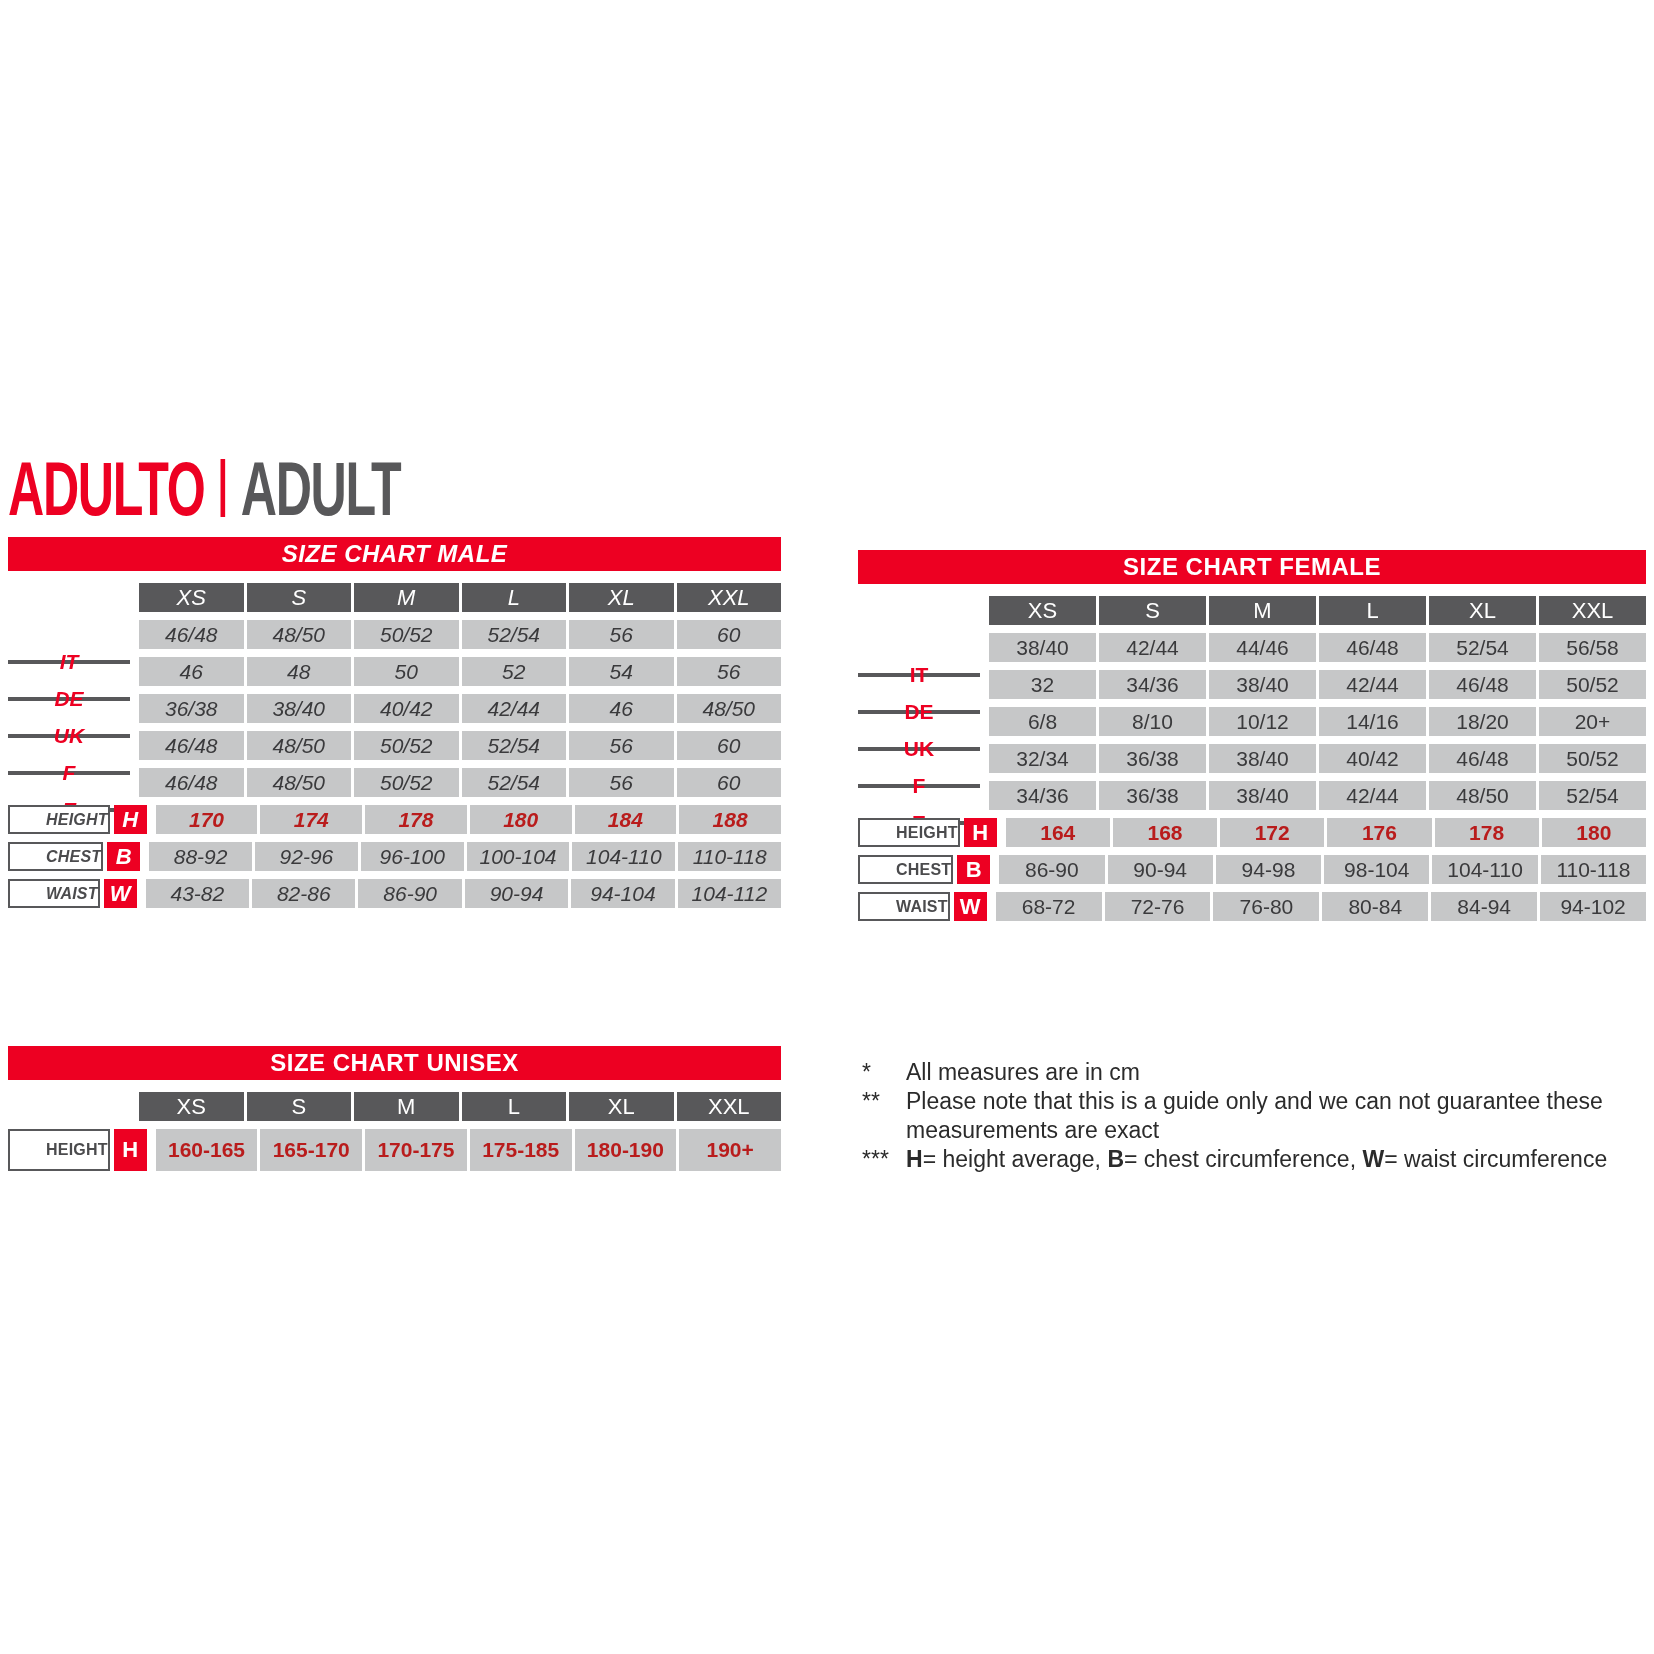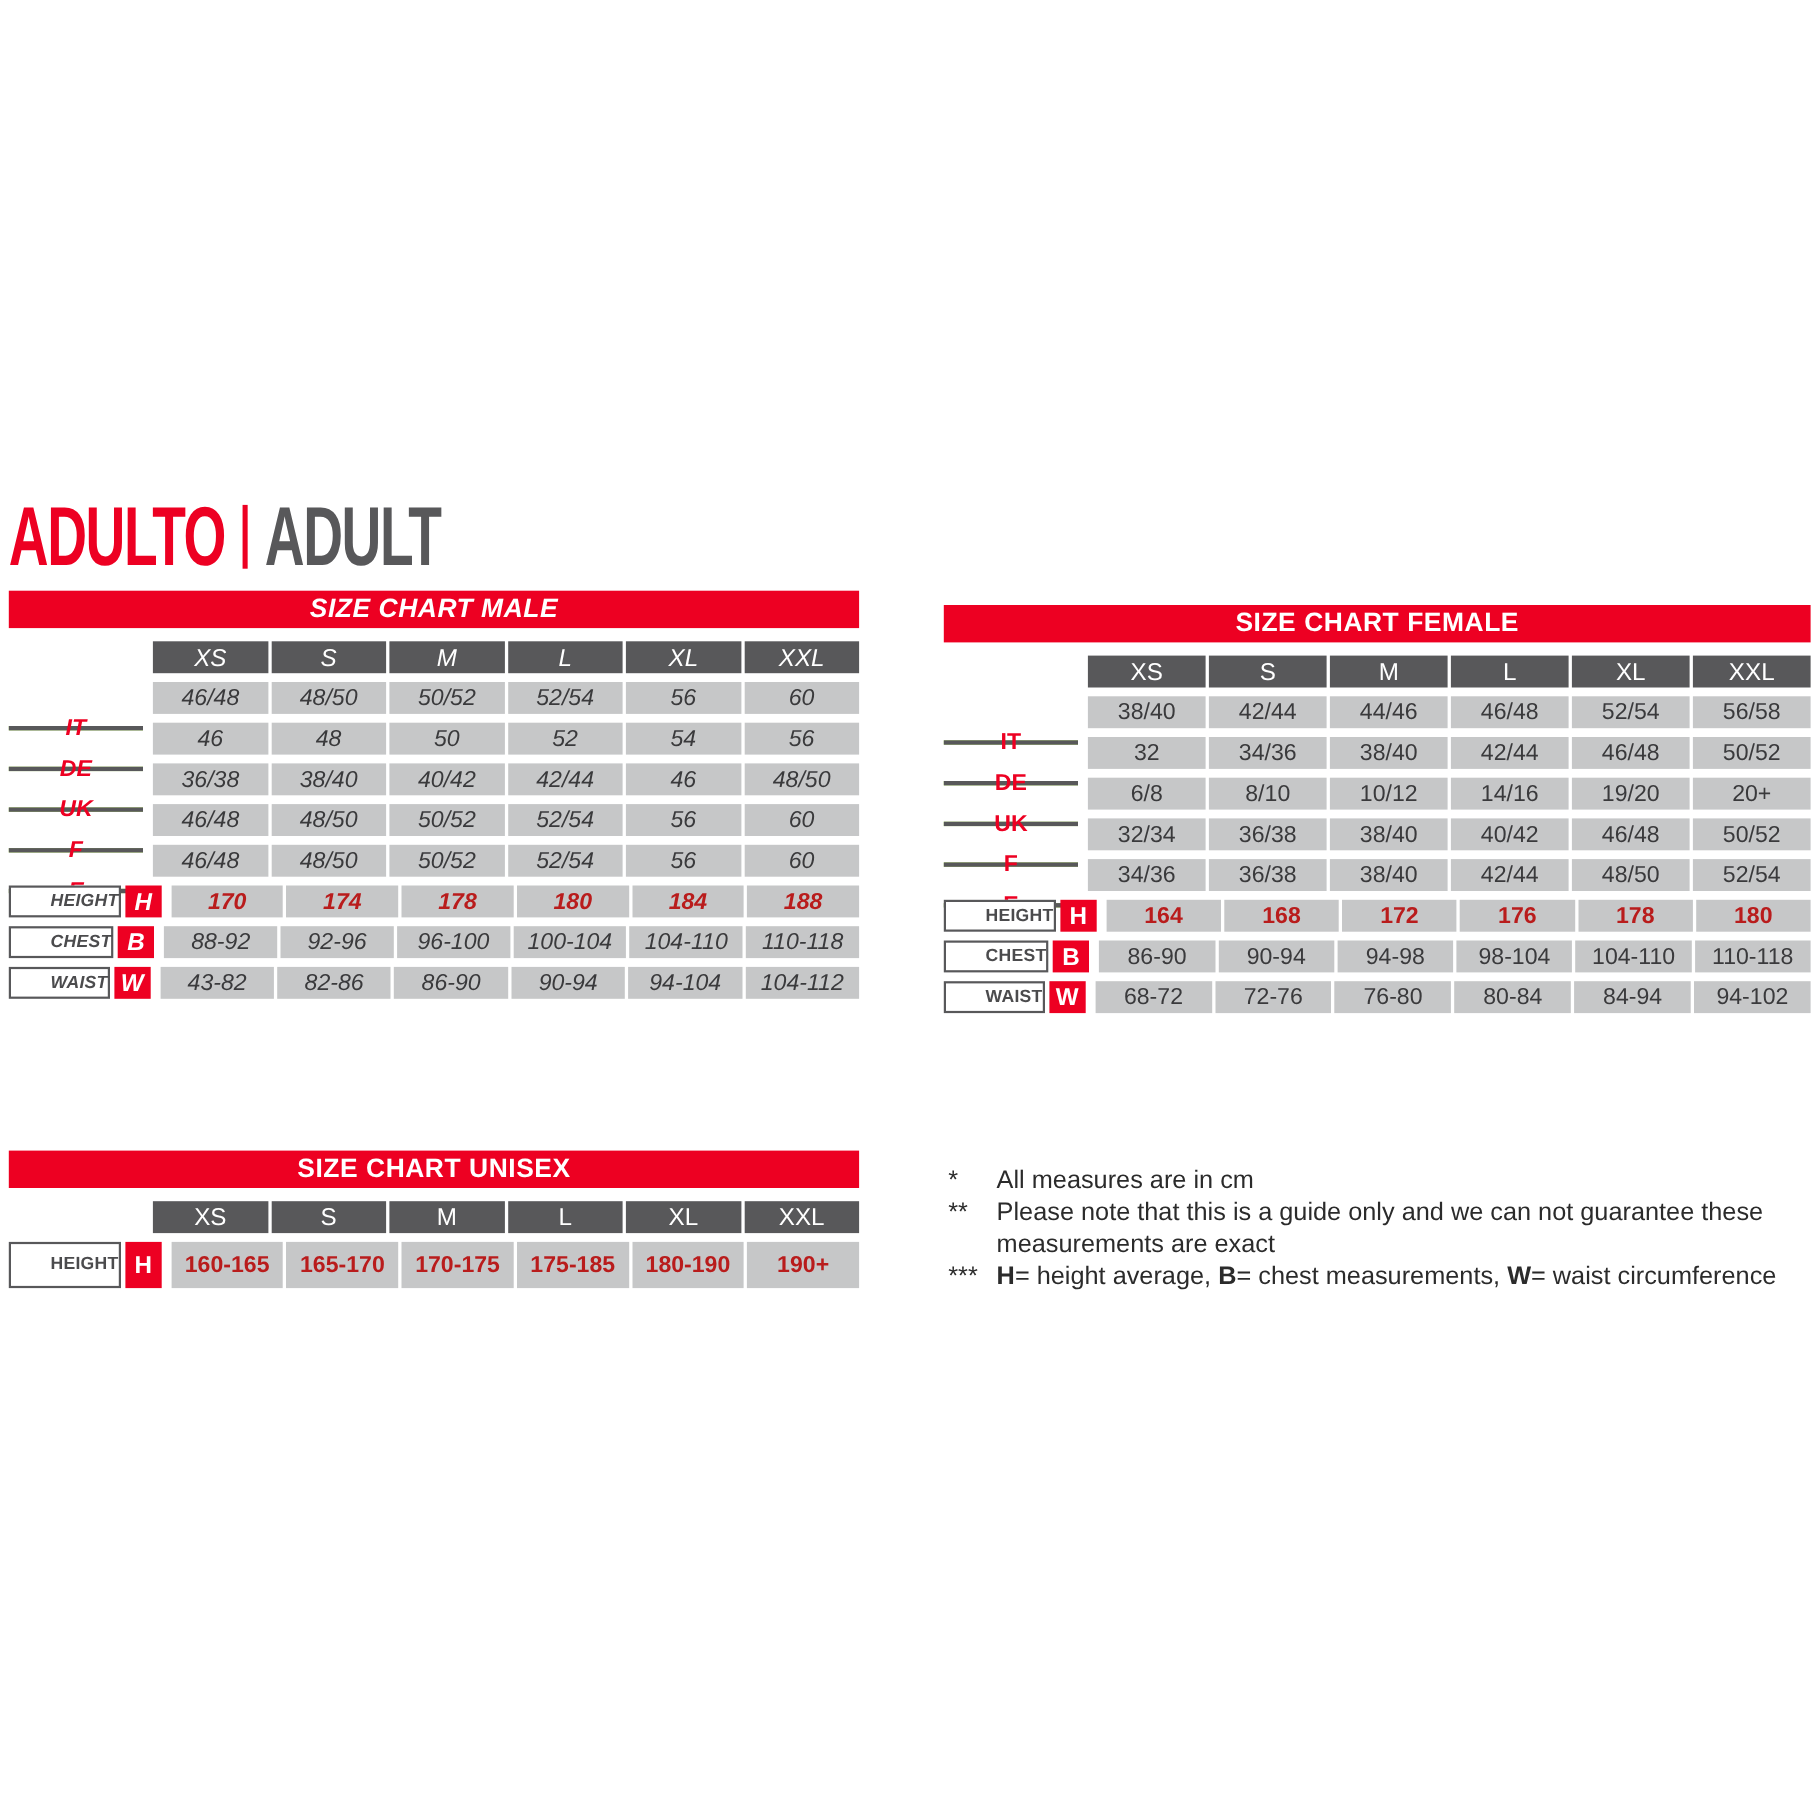--- a/index.html
+++ b/index.html
@@ -240,21 +240,21 @@
         <div class="cell">50/52</div>
       </div>
     </div>
     <div class="row size-row">
       <div class="label-box size-label">UK</div>
       <div class="cells">
         <div class="cell">6/8</div>
         <div class="cell">8/10</div>
         <div class="cell">10/12</div>
         <div class="cell">14/16</div>
-        <div class="cell">19/20</div>
+        <div class="cell">18/20</div>
         <div class="cell">20+</div>
       </div>
     </div>
     <div class="row size-row">
       <div class="label-box size-label">F</div>
       <div class="cells">
         <div class="cell">32/34</div>
         <div class="cell">36/38</div>
         <div class="cell">38/40</div>
         <div class="cell">40/42</div>
@@ -350,15 +350,15 @@
     <div class="fn-line">
       <div class="fn-marker">*</div>
       <div class="fn-text"><span>All measures are in cm</span></div>
     </div>
     <div class="fn-line">
       <div class="fn-marker">**</div>
       <div class="fn-text"><span>Please note that this is a guide only and we can not guarantee these measurements are exact</span></div>
     </div>
     <div class="fn-line">
       <div class="fn-marker">***</div>
-      <div class="fn-text"><span class="b">H</span><span>= height average, </span><span class="b">B</span><span>= chest measurements, </span><span class="b">W</span><span>= waist circumference</span></div>
+      <div class="fn-text"><span class="b">H</span><span>= height average, </span><span class="b">B</span><span>= chest circumference, </span><span class="b">W</span><span>= waist circumference</span></div>
     </div>
   </div>
 
 </body></html>

